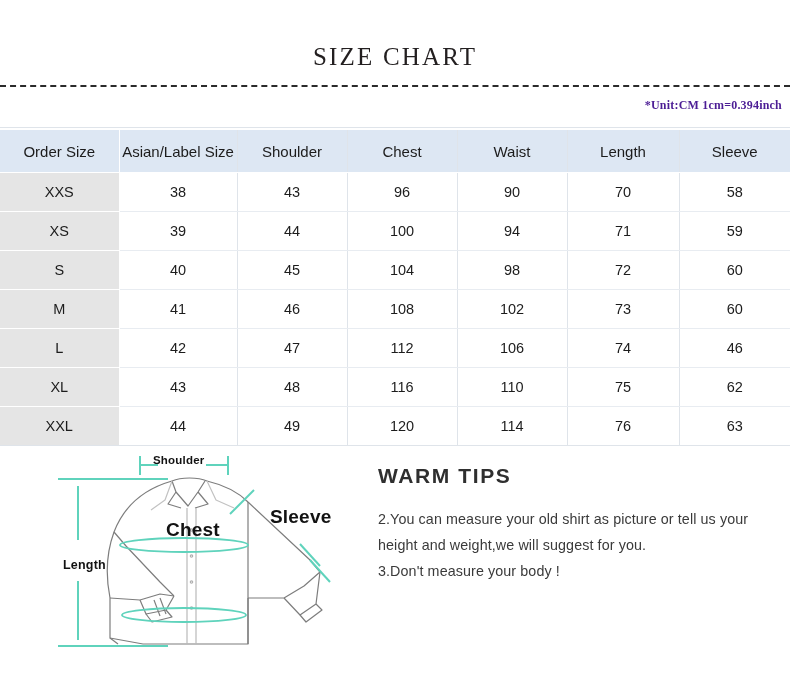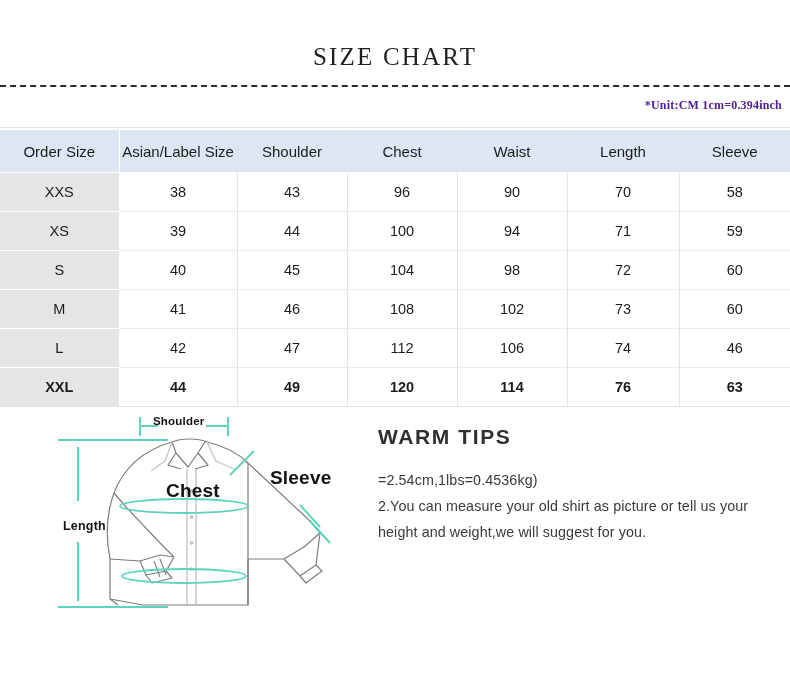--- a/index.html
+++ b/index.html
@@ -91,21 +91,20 @@
   }
   .size-table tr td:last-child,
   .size-table tr th:last-child {
     border-right: none;
   }
   .size-table thead th:first-child {
     border-right: 1px solid #ffffff;
   }
   .size-table tbody tr:last-child td {
     border-bottom: 1px solid #dfe4ea;
-    font-weight: bold;
   }
   .table-top-rule {
     width: 100%;
     height: 1px;
     background: #dfe4ea;
   }
 
   
   .lower {
     position: relative;
@@ -231,20 +230,29 @@
     <tr>
       <td class="col-first">L</td>
       <td>42</td>
       <td>47</td>
       <td>112</td>
       <td>106</td>
       <td>74</td>
       <td>46</td>
     </tr>
     <tr>
+      <td class="col-first">XL</td>
+      <td>43</td>
+      <td>48</td>
+      <td>116</td>
+      <td>110</td>
+      <td>75</td>
+      <td>62</td>
+    </tr>
+    <tr>
       <td class="col-first">XXL</td>
       <td>44</td>
       <td>49</td>
       <td>120</td>
       <td>114</td>
       <td>76</td>
       <td>63</td>
     </tr>
   </tbody>
 </table>
@@ -317,18 +325,18 @@
     </svg>
 
     <span class="diagram-label lbl-shoulder">Shoulder</span>
     <span class="diagram-label lbl-chest">Chest</span>
     <span class="diagram-label lbl-sleeve">Sleeve</span>
     <span class="diagram-label lbl-length">Length</span>
   </div>
 
   <div class="tips">
     <div class="tips-title">WARM TIPS</div>
-    <p class="tip-line">=2.54cm,1lbs=0.4536kg)</p>
     <p class="tip-line">2.You can measure your old shirt as picture or tell us your</p>
     <p class="tip-line">height and weight,we will suggest for you.</p>
+    <p class="tip-line">3.Don't measure your body !</p>
   </div>
 
 </div>
 
 </body></html>

